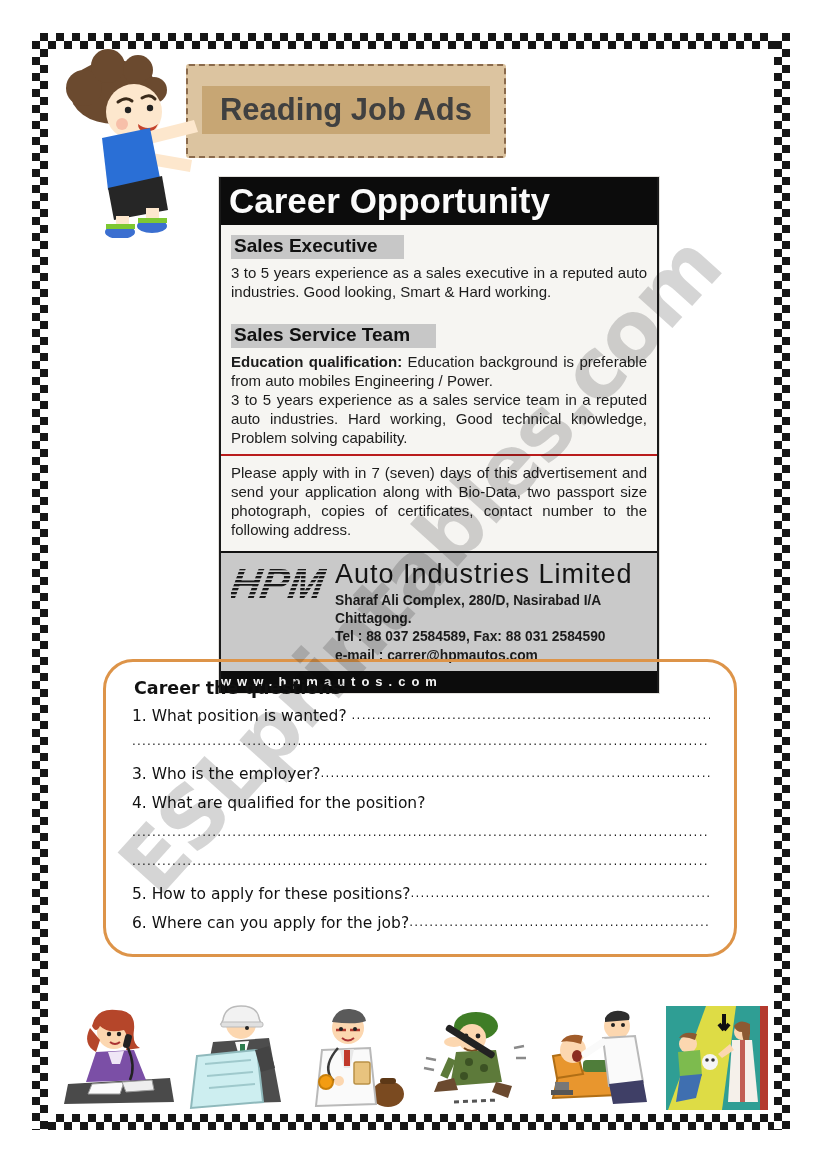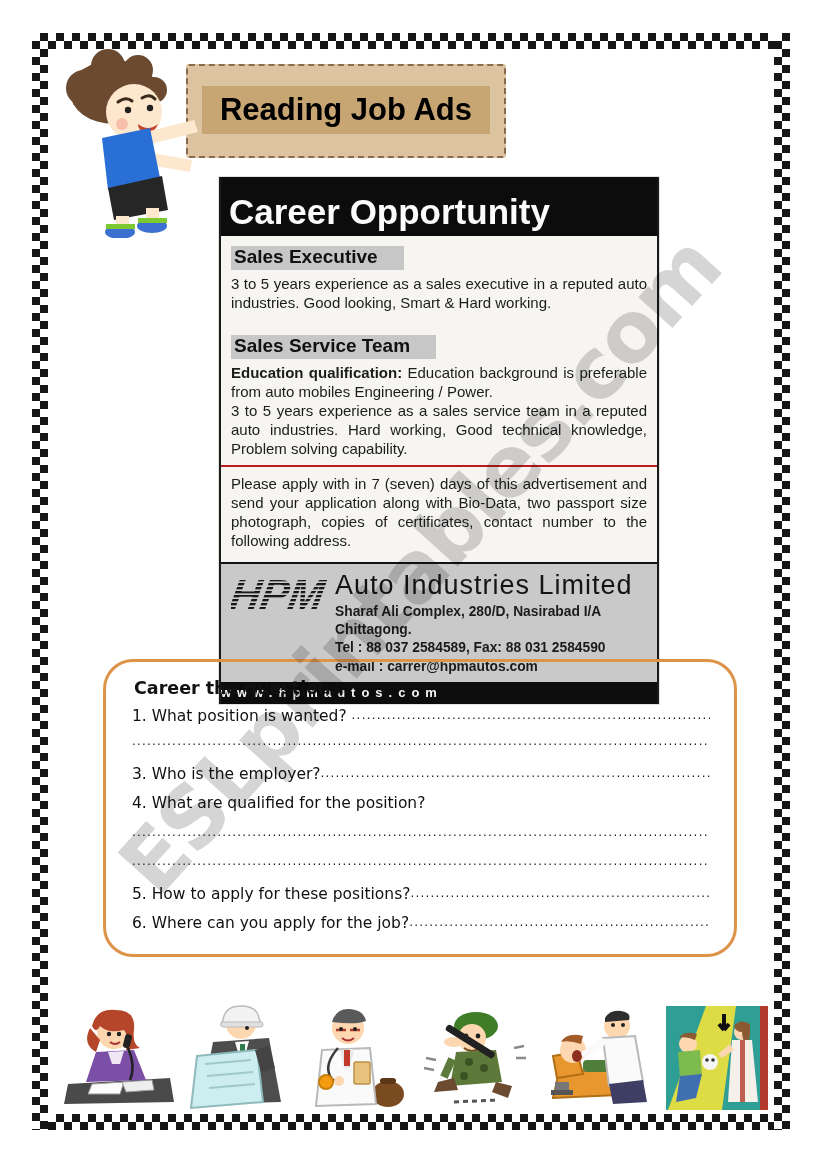--- a/index.html
+++ b/index.html
@@ -13,30 +13,30 @@
   .checker.top{left:32px;top:33px;width:758px;height:16px;}
   .checker.bottom{left:32px;top:1114px;width:758px;height:16px;}
   .checker.left{left:32px;top:33px;width:16px;height:1097px;}
   .checker.right{left:774px;top:33px;width:16px;height:1097px;}
 
   
   .sign{position:absolute;left:186px;top:64px;width:316px;height:90px;background:#dcc4a0;
         border:2px dashed #8a6a4c;border-radius:3px;z-index:2;}
   .sign-inner{position:absolute;left:14px;right:14px;top:20px;height:48px;background:#c7a674;
         display:flex;align-items:center;justify-content:center;}
-  .sign-title{font-size:31px;font-weight:bold;color:#000000;letter-spacing:0px;
+  .sign-title{font-size:31px;font-weight:bold;color:#404040;letter-spacing:0px;
         font-family:"Liberation Sans",sans-serif;}
 
   .boy{position:absolute;left:42px;top:40px;z-index:3;}
 
   
   .ad{position:absolute;left:219px;top:177px;width:436px;background:#f6f5f2;z-index:2;
       border-left:2px solid #1a1a1a;border-right:2px solid #1a1a1a;box-shadow:0 0 0 1px #e4e2de;}
   .ad-titlebar{background:#0c0c0c;color:#fbfbfb;font-weight:bold;font-size:35px;
-      padding:17px 8px 5px 8px;letter-spacing:0px;line-height:1.05;}
+      padding:6px 8px 5px 8px;letter-spacing:0px;line-height:1.05;}
   .ad-body{padding:9px 10px 4px 10px;color:#1c1c1c;}
   .ad-h{display:inline-block;background:#c7c7c7;font-weight:bold;font-size:19px;
       padding:0 26px 2px 3px;margin:1px 0 4px 0;color:#111;}
   .ad-p{margin:0;font-size:15px;line-height:1.27;text-align:justify;}
   .ad-p b{font-weight:bold;}
   .ad-apply{border-top:2px solid #b91c1c;margin:7px -10px 0 -10px;padding:7px 10px 8px 10px;}
   .ad-company{background:#c9c9c9;border-top:2px solid #111;display:flex;gap:8px;
       padding:7px 8px 6px 10px;align-items:flex-start;}
   .ad-co-right{flex:1;}
   .ad-co-name{font-size:27px;color:#141414;letter-spacing:1px;line-height:1.05;margin-bottom:3px;}

